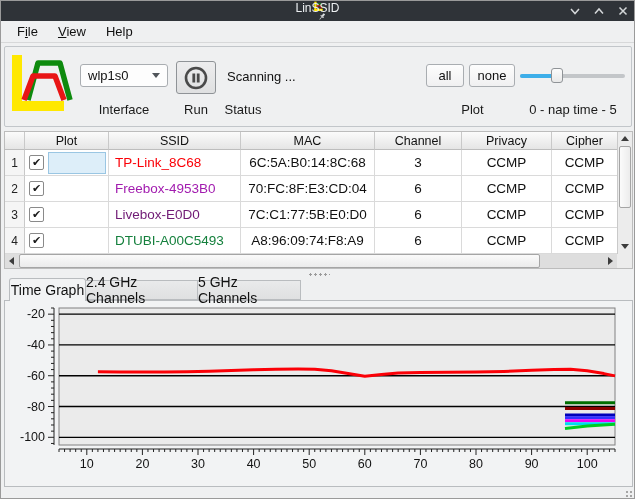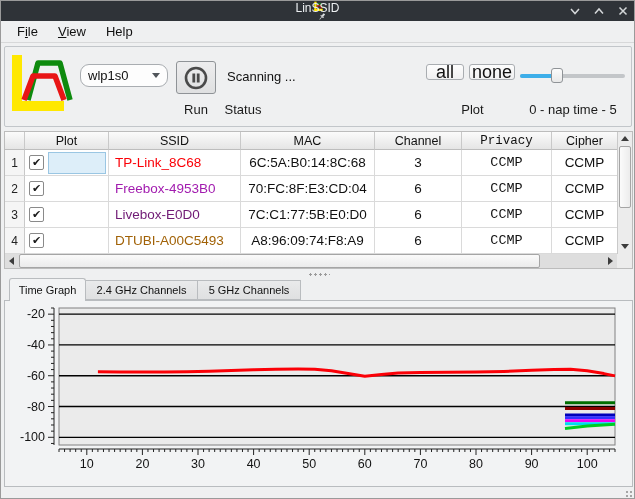--- a/index.html
+++ b/index.html
@@ -16,45 +16,45 @@
   .menubar{position:absolute;left:0;top:20px;width:100%;height:22px;display:flex;align-items:center;
            padding-left:6px;box-sizing:border-box;font-size:13px;border-bottom:1px solid #d7d8d9;background:#eff0f1;}
   .menu-item{padding:2px 10px;}
   .menu-item u{text-decoration:underline;}
   
   .toolbar{position:absolute;left:3px;top:45px;width:628px;height:81px;border:1px solid #c2c6ca;border-radius:2px;
            background:#eff0f1;box-sizing:border-box;}
   .toolbar .lbl{position:absolute;font-size:13px;color:#1a1a1a;text-align:center;}
   .logo{position:absolute;left:5px;top:6px;}
   .combo{position:absolute;left:75px;top:17px;width:88px;height:23px;background:#fdfdfd;border:1px solid #a9adb1;
-         border-radius:9px;display:flex;align-items:center;box-sizing:border-box;font-size:13px;}
+         border-radius:3px;display:flex;align-items:center;box-sizing:border-box;font-size:13px;}
   .combo .val{flex:1;padding-left:7px;}
   .combo .carr{width:0;height:0;border:4px solid transparent;border-top:5px solid #50555a;margin:4px 7px 0 0;}
   .runbtn{position:absolute;left:171px;top:14px;width:40px;height:33px;border:1px solid #8f9397;border-radius:3px;
           background:linear-gradient(#ededee,#dfe0e1);display:flex;align-items:center;justify-content:center;box-sizing:border-box;}
   .statustxt{position:absolute;left:222px;top:22px;font-size:13px;}
-  .pbtn{position:absolute;top:17px;height:16px;border:1px solid #a9adb1;border-radius:3px;background:linear-gradient(#fdfdfd,#f0f0f1);
-        font-size:18px;display:flex;align-items:center;justify-content:center;box-sizing:border-box;}
+  .pbtn{position:absolute;top:17px;height:23px;border:1px solid #a9adb1;border-radius:3px;background:linear-gradient(#fdfdfd,#f0f0f1);
+        font-size:13px;display:flex;align-items:center;justify-content:center;box-sizing:border-box;}
   .btn-all{left:421px;width:38px;}
   .btn-none{left:464px;width:46px;}
   .slider{position:absolute;left:515px;top:17px;width:105px;height:23px;}
   .slider .track{position:absolute;left:0;top:10px;width:105px;height:4px;border-radius:2px;background:#c3c6c9;}
   .slider .fill{position:absolute;left:0;top:10px;width:36px;height:4px;border-radius:2px;background:#3daee9;}
   .slider .handle{position:absolute;left:31px;top:4px;width:12px;height:15px;background:linear-gradient(#fcfcfc,#e8e8e8);
                   border:1px solid #8f9397;border-radius:3px;box-sizing:border-box;}
   
   .table{position:absolute;left:3px;top:130px;width:629px;height:138px;background:#fff;border:1px solid #bcbcbc;box-sizing:border-box;}
   .t-header{display:flex;height:18px;width:612px;}
   .hc{background:linear-gradient(#fbfbfb,#e5e5e5);border-right:1px solid #c9c9c9;border-bottom:1px solid #bdbdbd;
       display:flex;align-items:center;justify-content:center;font-size:12.5px;box-sizing:border-box;}
   .t-row{display:flex;height:26px;width:612px;}
   .c{border-right:1px solid #dadada;border-bottom:1px solid #dadada;display:flex;align-items:center;justify-content:center;
      font-size:13.5px;box-sizing:border-box;background:#fff;}
   .w-num{width:20px;} .w-plot{width:84px;} .w-ssid{width:132px;} .w-mac{width:134px;}
-  .w-chan{width:87px;} .w-priv{width:90px;font-family:Liberation Mono, monospace;} .w-ciph{width:65px;border-right:none;}
+  .w-chan{width:87px;} .w-priv{width:90px;} .w-ciph{width:65px;border-right:none;}
   .c-num{background:#f5f5f5;border-right:1px solid #c9c9c9;font-size:12px;color:#222;}
   .c-plot{justify-content:flex-start;padding:0 2px 0 4px;gap:4px;}
   .c-ssid{justify-content:flex-start;padding-left:6px;}
   .cb{width:13px;height:13px;background:#fff;border:1px solid #8a8a8a;border-radius:2px;flex:none;
       display:flex;align-items:center;justify-content:center;font-size:11px;color:#1a1a1a;}
   .cb::after{content:"\2714";}
   .plotsel{flex:1;height:22px;}
   .plotsel.sel{background:#ddeef9;border:1px solid #9ac6e3;box-sizing:border-box;}
   
   .vscroll{position:absolute;right:0;top:0;width:15px;height:122px;background:#ececec;border-left:1px solid #c9c9c9;box-sizing:border-box;}
@@ -69,21 +69,21 @@
   .a-up{border-bottom:5px solid #3c3c3c;border-top:none;}
   .a-dn{border-top:5px solid #3c3c3c;border-bottom:none;}
   .a-lf{border-right:5px solid #3c3c3c;border-left:none;}
   .a-rt{border-left:5px solid #3c3c3c;border-right:none;}
   
   .splitter{position:absolute;left:0;top:268px;width:635px;height:9px;}
   .sdots{position:absolute;left:307px;top:4px;width:22px;height:3px;
          background:radial-gradient(circle,#9b9b9b 1px,transparent 1.3px);background-size:5px 3px;}
   
   .tabbar{position:absolute;left:8px;top:277px;height:23px;display:flex;z-index:3;}
-  .tab{box-sizing:border-box;font-size:11px;display:flex;align-items:center;justify-content:center;
+  .tab{box-sizing:border-box;font-size:14px;display:flex;align-items:center;justify-content:center;
        border:1px solid #b9bcbf;background:linear-gradient(#e9eaeb,#dfe0e1);height:20px;margin-top:2px;}
   .tab.active{background:#f2f3f4;height:23px;margin-top:0;border-bottom:none;border-top-left-radius:3px;border-top-right-radius:3px;}
   .tab+.tab{border-left:none;}
   
   .tabpane{position:absolute;left:3px;top:299px;width:629px;height:187px;background:#f2f3f4;
            border:1px solid #b9bcbf;box-sizing:border-box;}
   .tabpane svg{position:absolute;left:0;top:0;}
   .tick{font-family:"Liberation Sans",sans-serif;font-size:12.5px;fill:#141414;}
   
   .statusbar{position:absolute;left:0;top:487px;width:635px;height:12px;background:#eff0f1;}
@@ -139,20 +139,21 @@
     <svg class="logo" width="64" height="62" viewBox="0 0 64 62">
       <rect x="2" y="2" width="10" height="56" fill="#ffe800"></rect>
       <rect x="2" y="48" width="52" height="10" fill="#ffe800"></rect>
       <path d="M18 47 L28 10 L50 10 L60 47" fill="none" stroke="#0e8a0e" stroke-width="5.5" stroke-linejoin="round"></path>
       <path d="M14 47 L23 23 L45 23 L54 47" fill="none" stroke="#e81515" stroke-width="5.5" stroke-linejoin="round"></path>
     </svg>
     <div class="combo">
       <span class="val">wlp1s0</span>
       <span class="carr"></span>
     </div>
+    <div class="lbl" style="left:75px;top:55px;width:88px;">Interface</div>
     <div class="runbtn">
       <svg width="26" height="26" viewBox="0 0 26 26">
         <circle cx="13" cy="13" r="10" fill="none" stroke="#4a4a4a" stroke-width="2.6"></circle>
         <rect x="9.4" y="8.5" width="2.8" height="9" fill="#4a4a4a"></rect>
         <rect x="13.8" y="8.5" width="2.8" height="9" fill="#4a4a4a"></rect>
       </svg>
     </div>
     <div class="lbl" style="left:171px;top:55px;width:40px;">Run</div>
     <div class="statustxt">Scanning ...</div>
     <div class="lbl" style="left:216px;top:55px;width:44px;">Status</div>
@@ -213,21 +214,21 @@
       <div class="c w-chan">6</div>
       <div class="c w-priv">CCMP</div>
       <div class="c w-ciph">CCMP</div>
     </div>
         <div class="t-row">
       <div class="c c-num w-num">4</div>
       <div class="c c-plot w-plot">
         <span class="cb"></span>
         <span class="plotsel"></span>
       </div>
-      <div class="c c-ssid w-ssid" style="color: #a16207;">DTUBI-A00C5493</div>
+      <div class="c c-ssid w-ssid" style="color: #15803d;">DTUBI-A00C5493</div>
       <div class="c w-mac">A8:96:09:74:F8:A9</div>
       <div class="c w-chan">6</div>
       <div class="c w-priv">CCMP</div>
       <div class="c w-ciph">CCMP</div>
     </div>
       </div>
 
     <div class="vscroll">
       <span class="sbtn" style="left:0;top:0;width:14px;height:13px;">
           <span class="arr a-up"></span>

